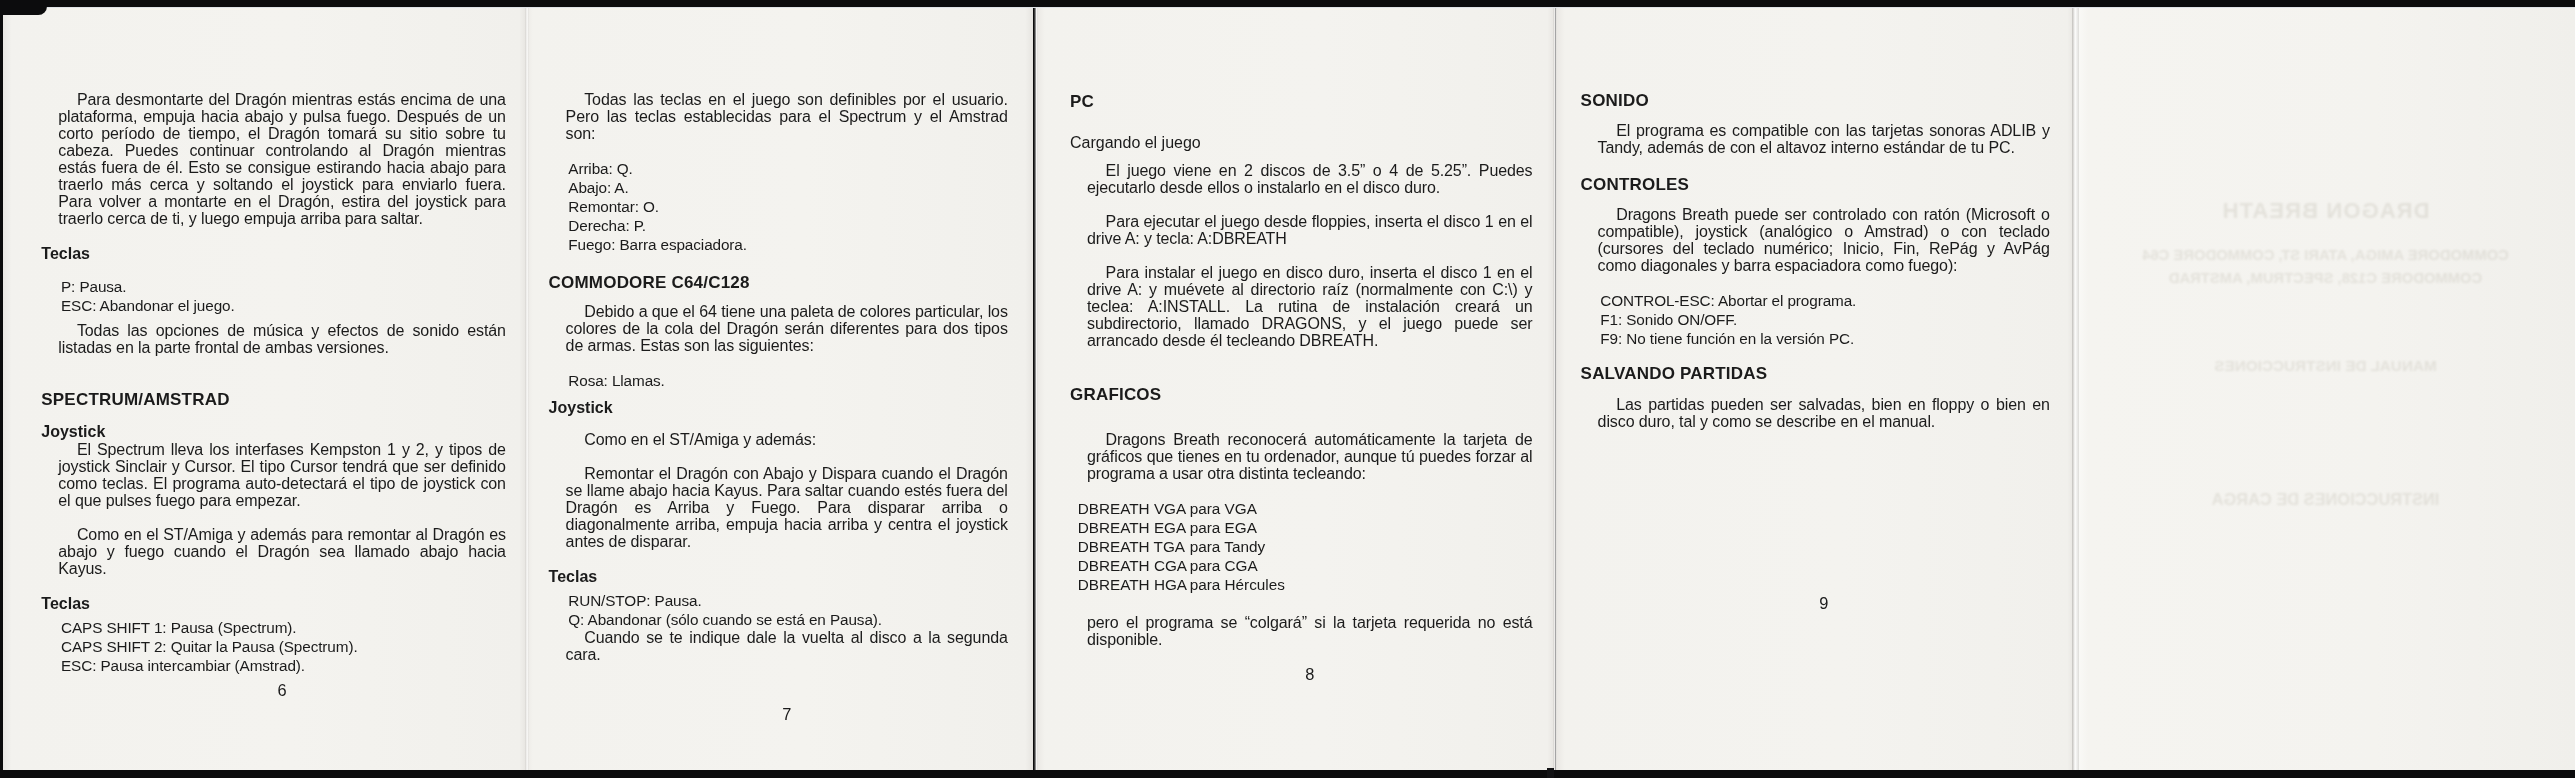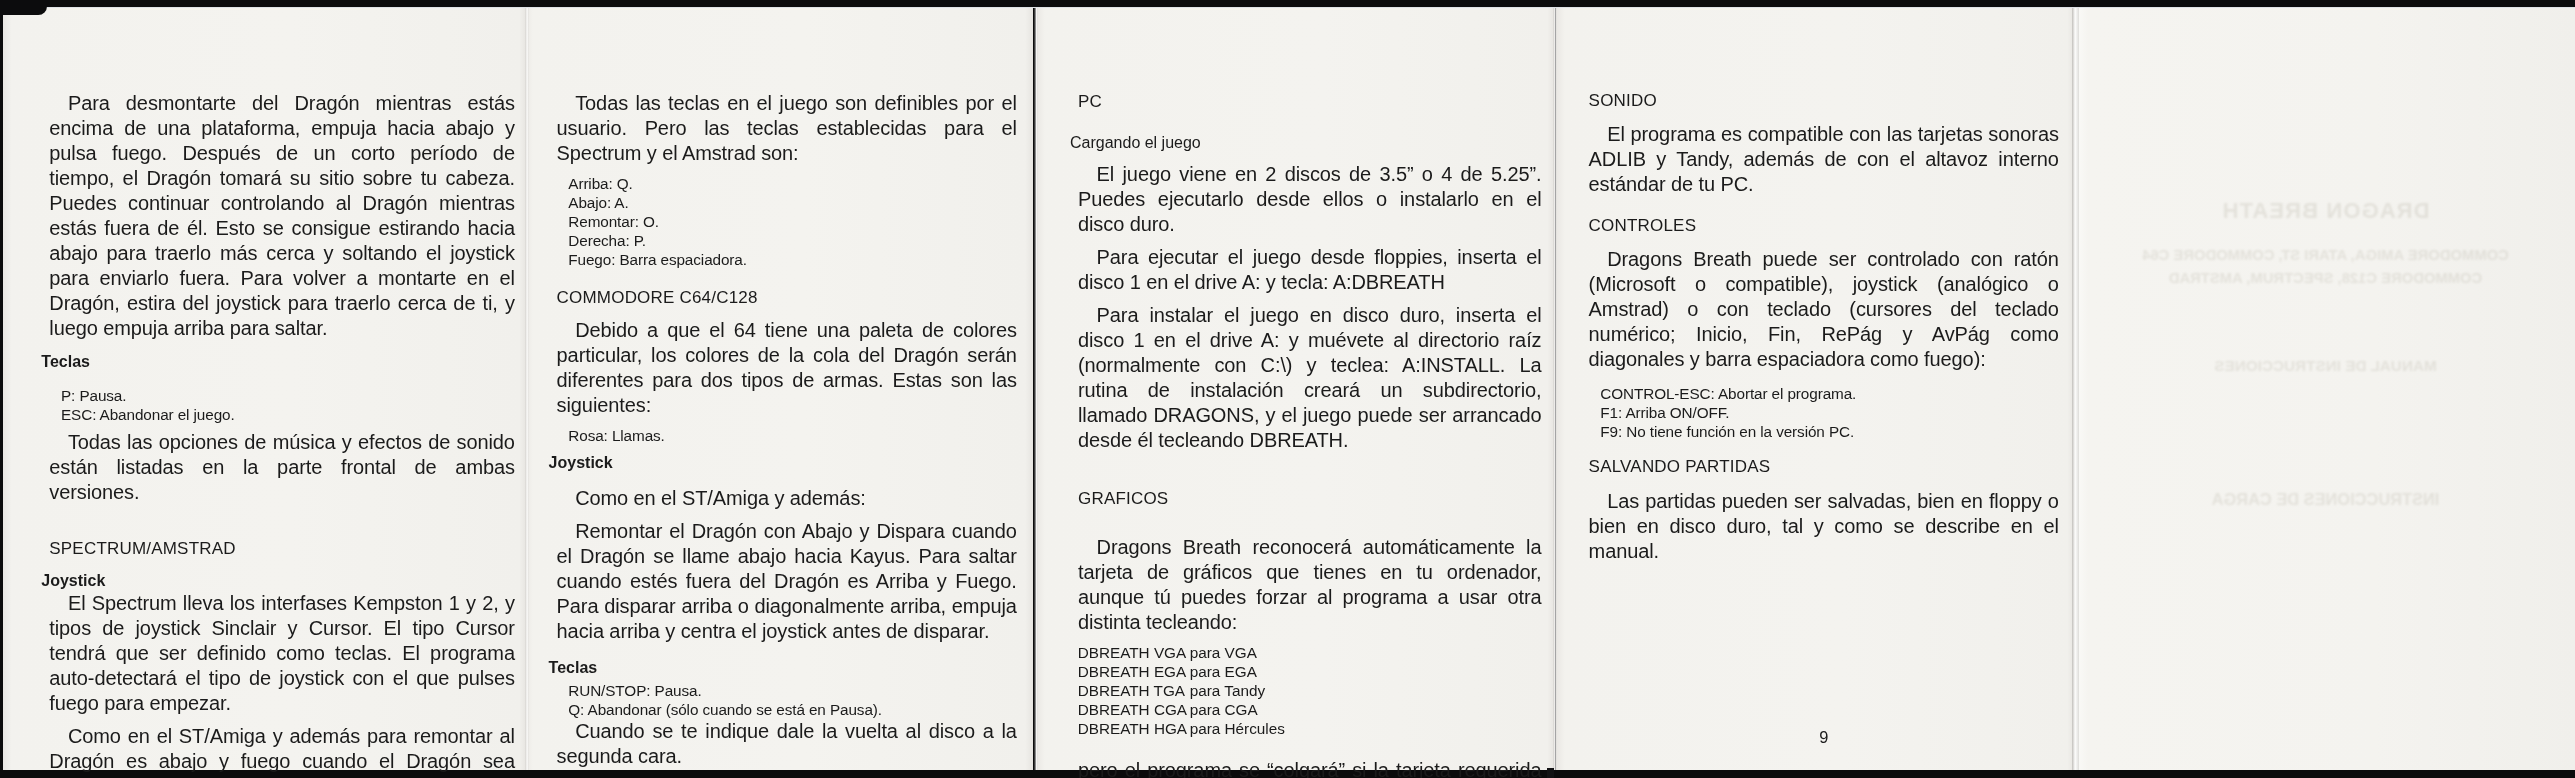--- a/index.html
+++ b/index.html
@@ -34,27 +34,27 @@
   .fold {
     position: absolute; top: 6.6px; height: 763px; width: 3.8px;
     background: linear-gradient(90deg, rgba(60,55,45,0.12), rgba(255,255,255,0.75) 55%, rgba(60,55,45,0.08));
   }
   .fold.strong {
     width: 6.6px;
     background: linear-gradient(90deg, rgba(50,45,38,0.22), #fdfdfc 45%, rgba(50,45,38,0.14));
   }
 
   .para {
-    font-size: 20px; line-height: 25px;
+    font-size: 16px; line-height: 17px;
     text-align: justify; text-indent: 18.6px;
     letter-spacing: -0.1px;
-    margin: 8px;
+    margin: 17px;
   }
   .kline { font-size: 15.3px; line-height: 19px; padding-left: 19.7px; letter-spacing: -0.1px; }
-  .h-major { font-size: 17px; line-height: 19.7px; font-weight: normal; letter-spacing: 0.2px; margin: 8px; }
+  .h-major { font-size: 17px; line-height: 19.7px; font-weight: bold; letter-spacing: 0.2px; margin: 0; }
   .h-sub   { font-size: 16px; line-height: 19.7px; font-weight: bold; margin: 0; }
   .h-plain { font-size: 16px; line-height: 19px; font-weight: normal; margin: 0; }
   .pagenum { font-size: 16.4px; line-height: 19px; text-align: center; }
 
   .gtable { font-size: 15.3px; line-height: 19px; padding-left: 7.7px; }
   .gtable .row { display: flex; }
   .gtable .cmd { width: 112px; }
   .gtable .desc { padding-left: 0px; }
 
   
@@ -161,21 +161,21 @@
     <div class="pagenum" style="margin-top:10.4px">8</div>
   </section>
 
   <section class="page" style="left:1556px; width:519px; padding:0 8.2px 0 24.6px;">
     <h2 class="h-major" style="margin-top:84px">SONIDO</h2>
     <p class="para" style="margin-top:12px">El programa es compatible con las tarjetas sonoras ADLIB y Tandy, además de con el altavoz interno estándar de tu PC.</p>
     <h2 class="h-major" style="margin-top:18.6px">CONTROLES</h2>
     <p class="para" style="margin-top:11px">Dragons Breath puede ser controlado con ratón (Microsoft o compatible), joystick (analógico o Amstrad) o con teclado (cursores del teclado numérico; Inicio, Fin, RePág y AvPág como diagonales y barra espaciadora como fuego):</p>
     <div style="margin-top:12px">
       <div class="kline">CONTROL-ESC: Abortar el programa.</div>
-      <div class="kline">F1: Arriba ON/OFF.</div>
+      <div class="kline">F1: Sonido ON/OFF.</div>
       <div class="kline">F9: No tiene función en la versión PC.</div>
     </div>
     <h2 class="h-major" style="margin-top:16.4px">SALVANDO PARTIDAS</h2>
     <p class="para" style="margin-top:12px">Las partidas pueden ser salvadas, bien en floppy o bien en disco duro, tal y como se describe en el manual.</p>
     <div class="pagenum" style="margin-top:164px">9</div>
   </section>
 
   <section class="ghost">
     <div class="ghost-inner">
       <div class="gl1">DRAGON BREATH</div>

